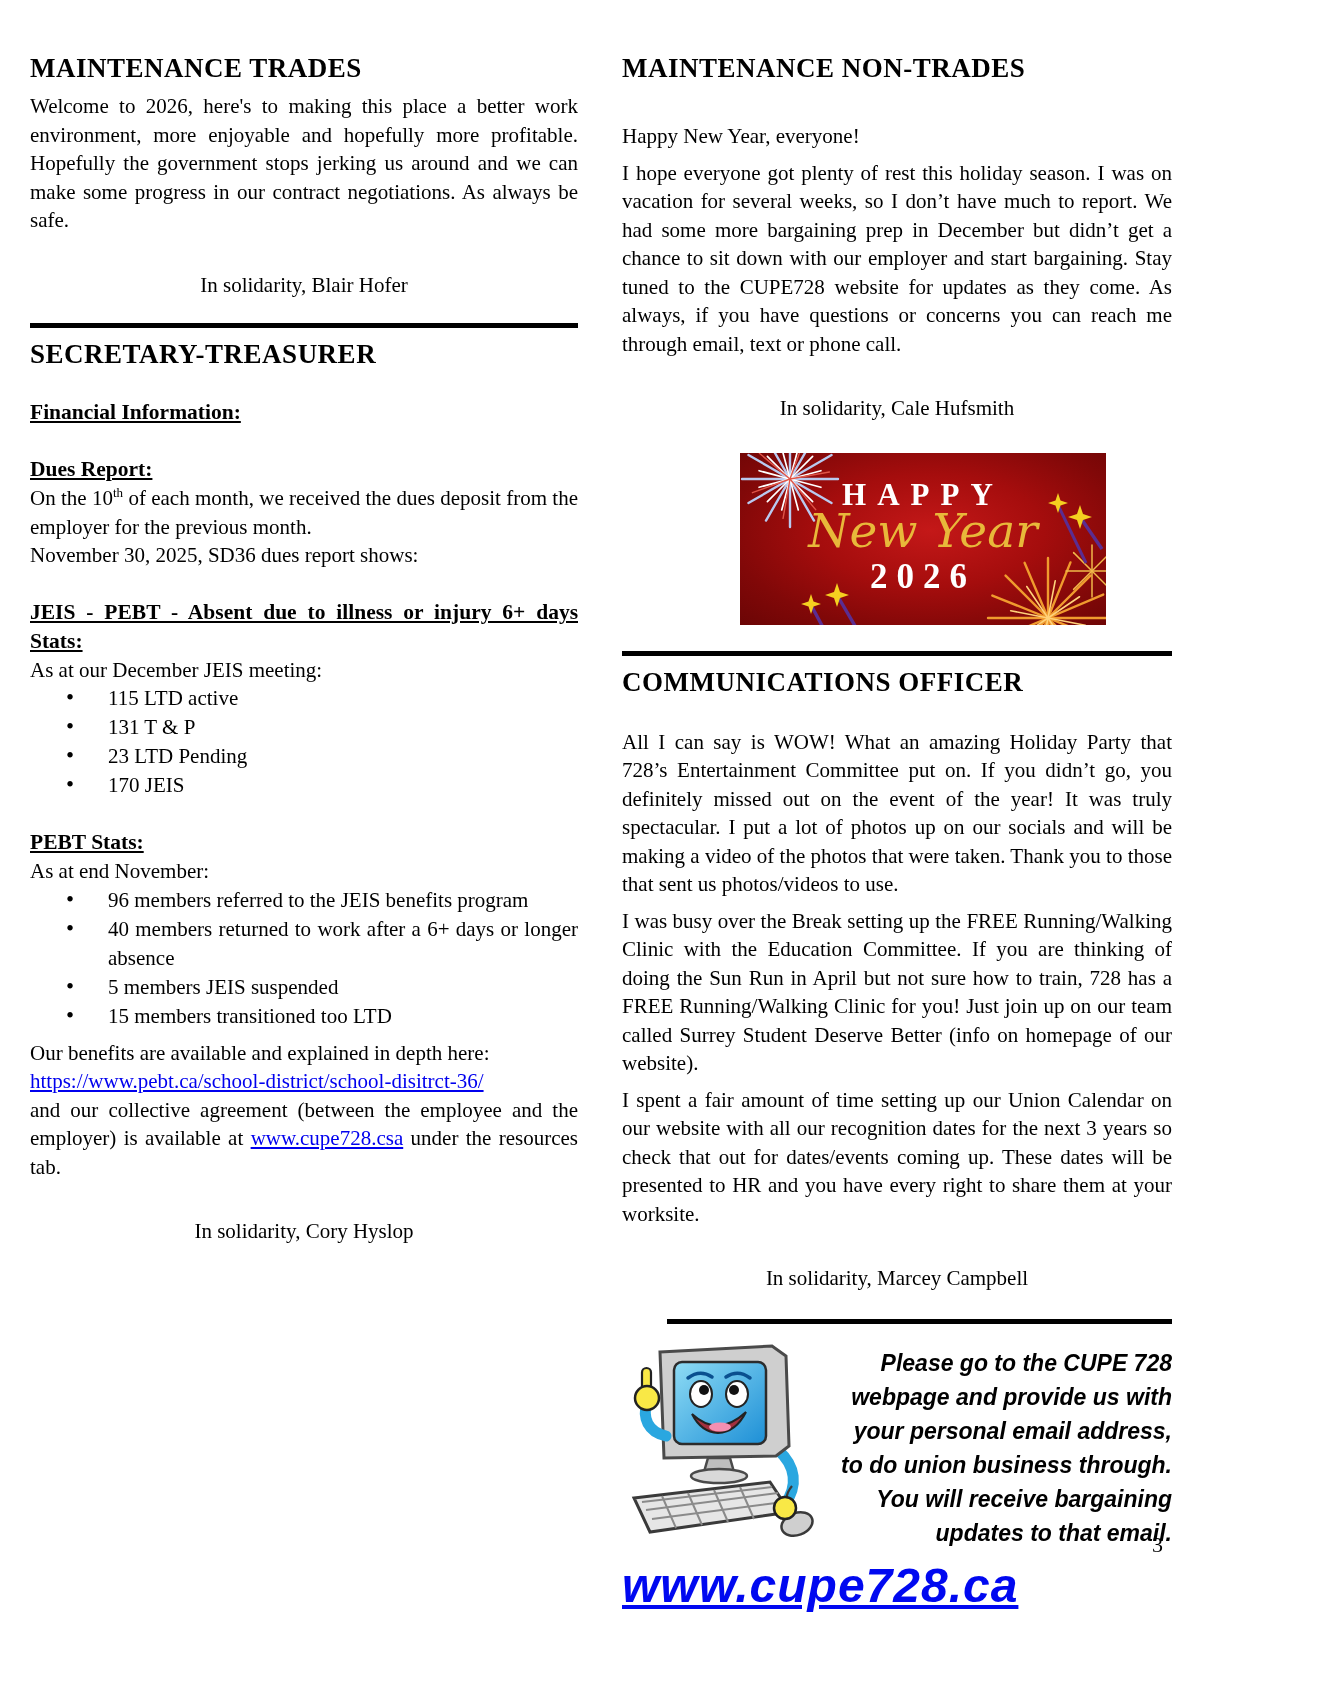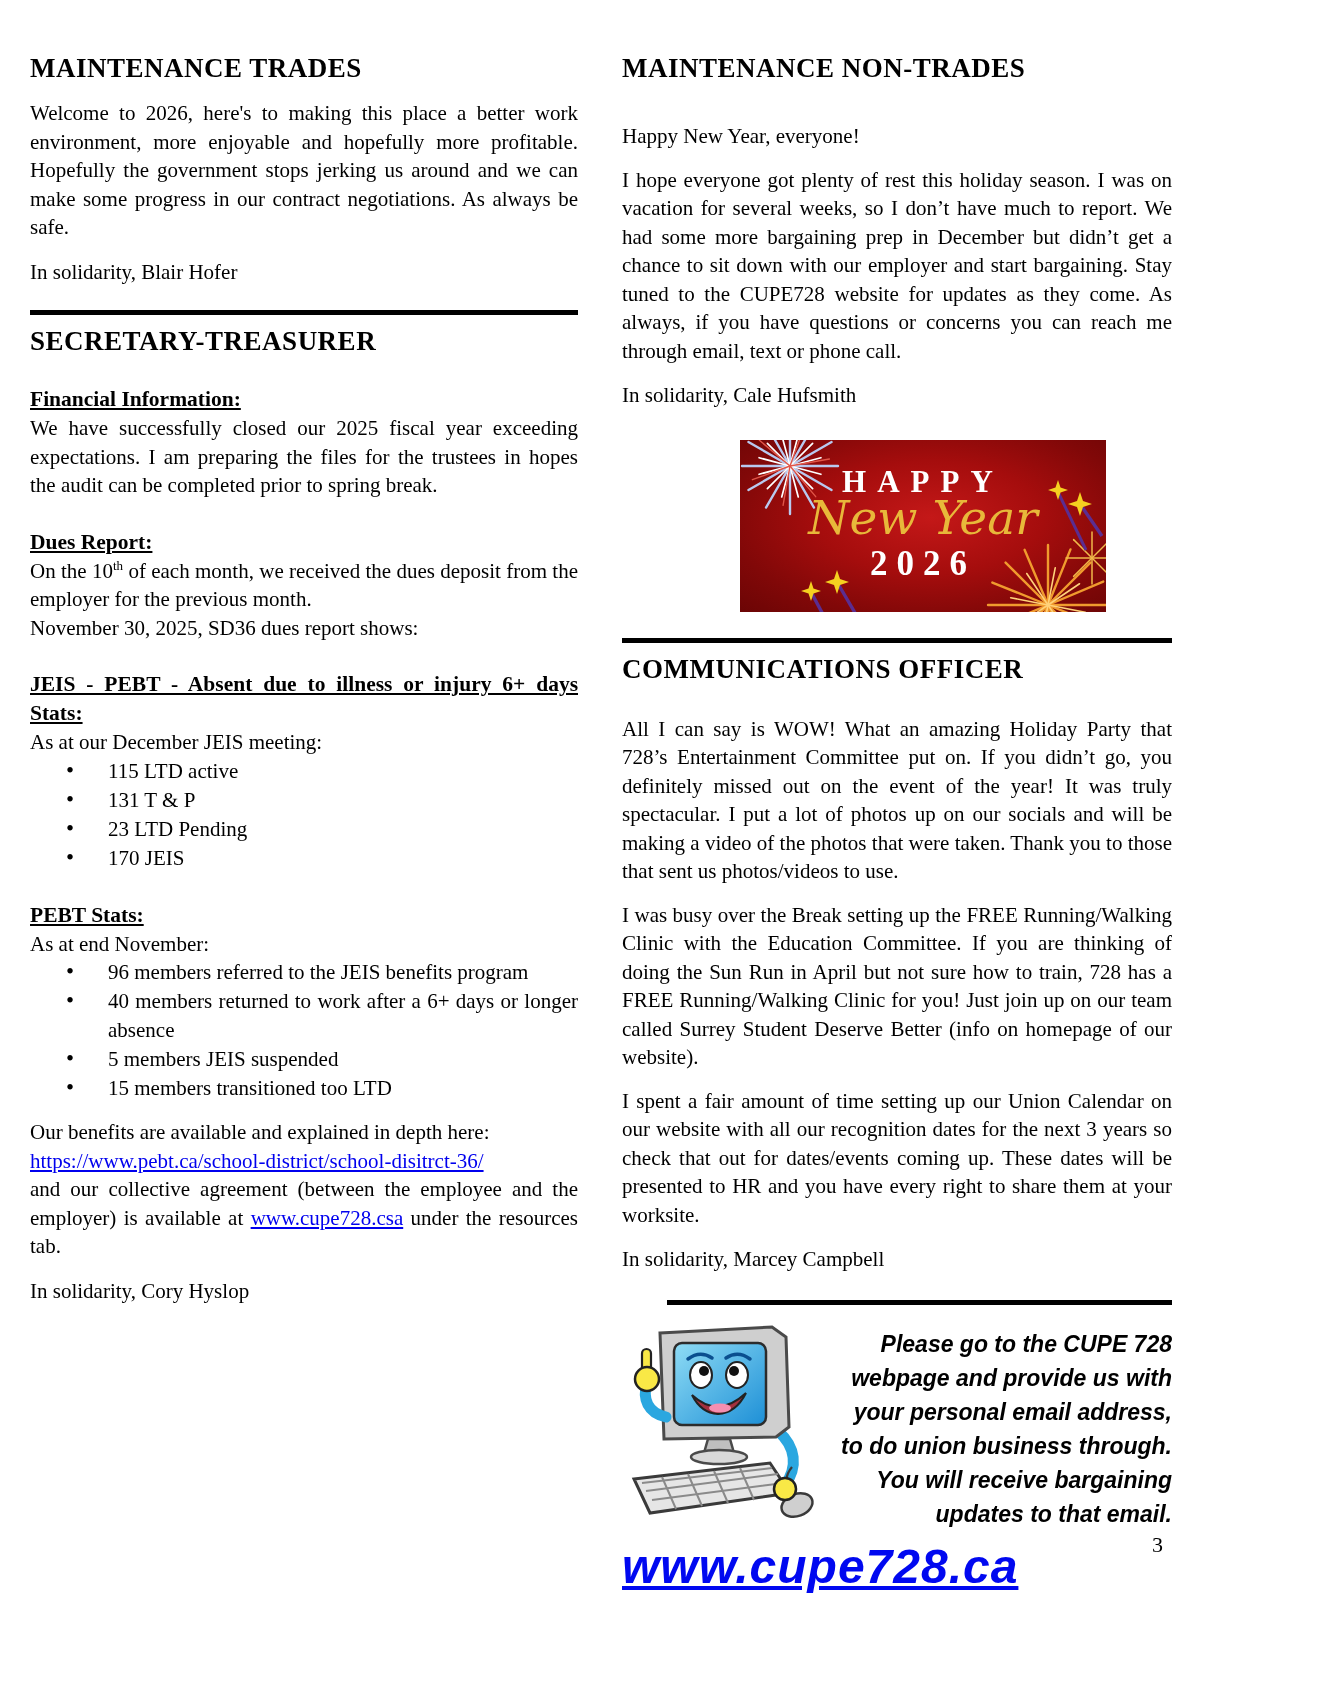--- a/index.html
+++ b/index.html
@@ -11,23 +11,23 @@
   .col-left  { left:30px;  width:548px; }
   .col-right { left:622px; width:550px; }
 
   .section-title {
     font-size:27px; font-weight:bold; margin:12px 0 0 0;
     letter-spacing:0.5px; line-height:32px;
   }
   .section-title.after-rule { margin-top:10px; }
 
   p { font-size:21px; line-height:28.5px; margin:0; text-align:justify; }
-  p.body   { margin-top:15px; }
+  p.body   { margin-top:8px; }
   p.tight  { margin-top:0; }
-  p.signoff{ margin-top:16px; text-align:left; }
+  p.signoff{ margin-top:36px; text-align:center; }
 
   .rule { height:5px; background:#000; margin:24px 0 0 0; }
   .rule.indented { margin-left:45px; }
 
   .subhead {
     font-size:21.5px; font-weight:bold; text-decoration:underline;
     margin:28px 0 0 0; line-height:29px; text-align:left;
   }
   .subhead .just-line { display:block; text-align:justify; text-align-last:justify; }
 
@@ -78,21 +78,20 @@
 
     <p class="body">Welcome to 2026, here's to making this place a better work environment, more enjoyable and hopefully more profitable. Hopefully the government stops jerking us around and we can make some progress in our contract negotiations. As always be safe.</p>
 
     <p class="signoff">In solidarity, Blair Hofer</p>
 
     <div class="rule"></div>
 
     <div class="section-title after-rule">SECRETARY-TREASURER</div>
 
     <p class="subhead">Financial Information:</p>
-    <p class="tight">We have successfully closed our 2025 fiscal year exceeding expectations. I am preparing the files for the trustees in hopes the audit can be completed prior to spring break.</p>
 
     <p class="subhead">Dues Report:</p>
     <p class="tight"><span>On the 10</span><sup>th</sup><span> of each month, we received the dues deposit from the employer for the previous month.</span></p>
     <p class="tight">November 30, 2025, SD36 dues report shows:</p>
 
 
     <p class="subhead"><span class="just-line">JEIS - PEBT - Absent due to illness or injury 6+ days</span><span>Stats:</span></p>
     <p class="tight">As at our December JEIS meeting:</p>
 
     <ul class="bullets">

